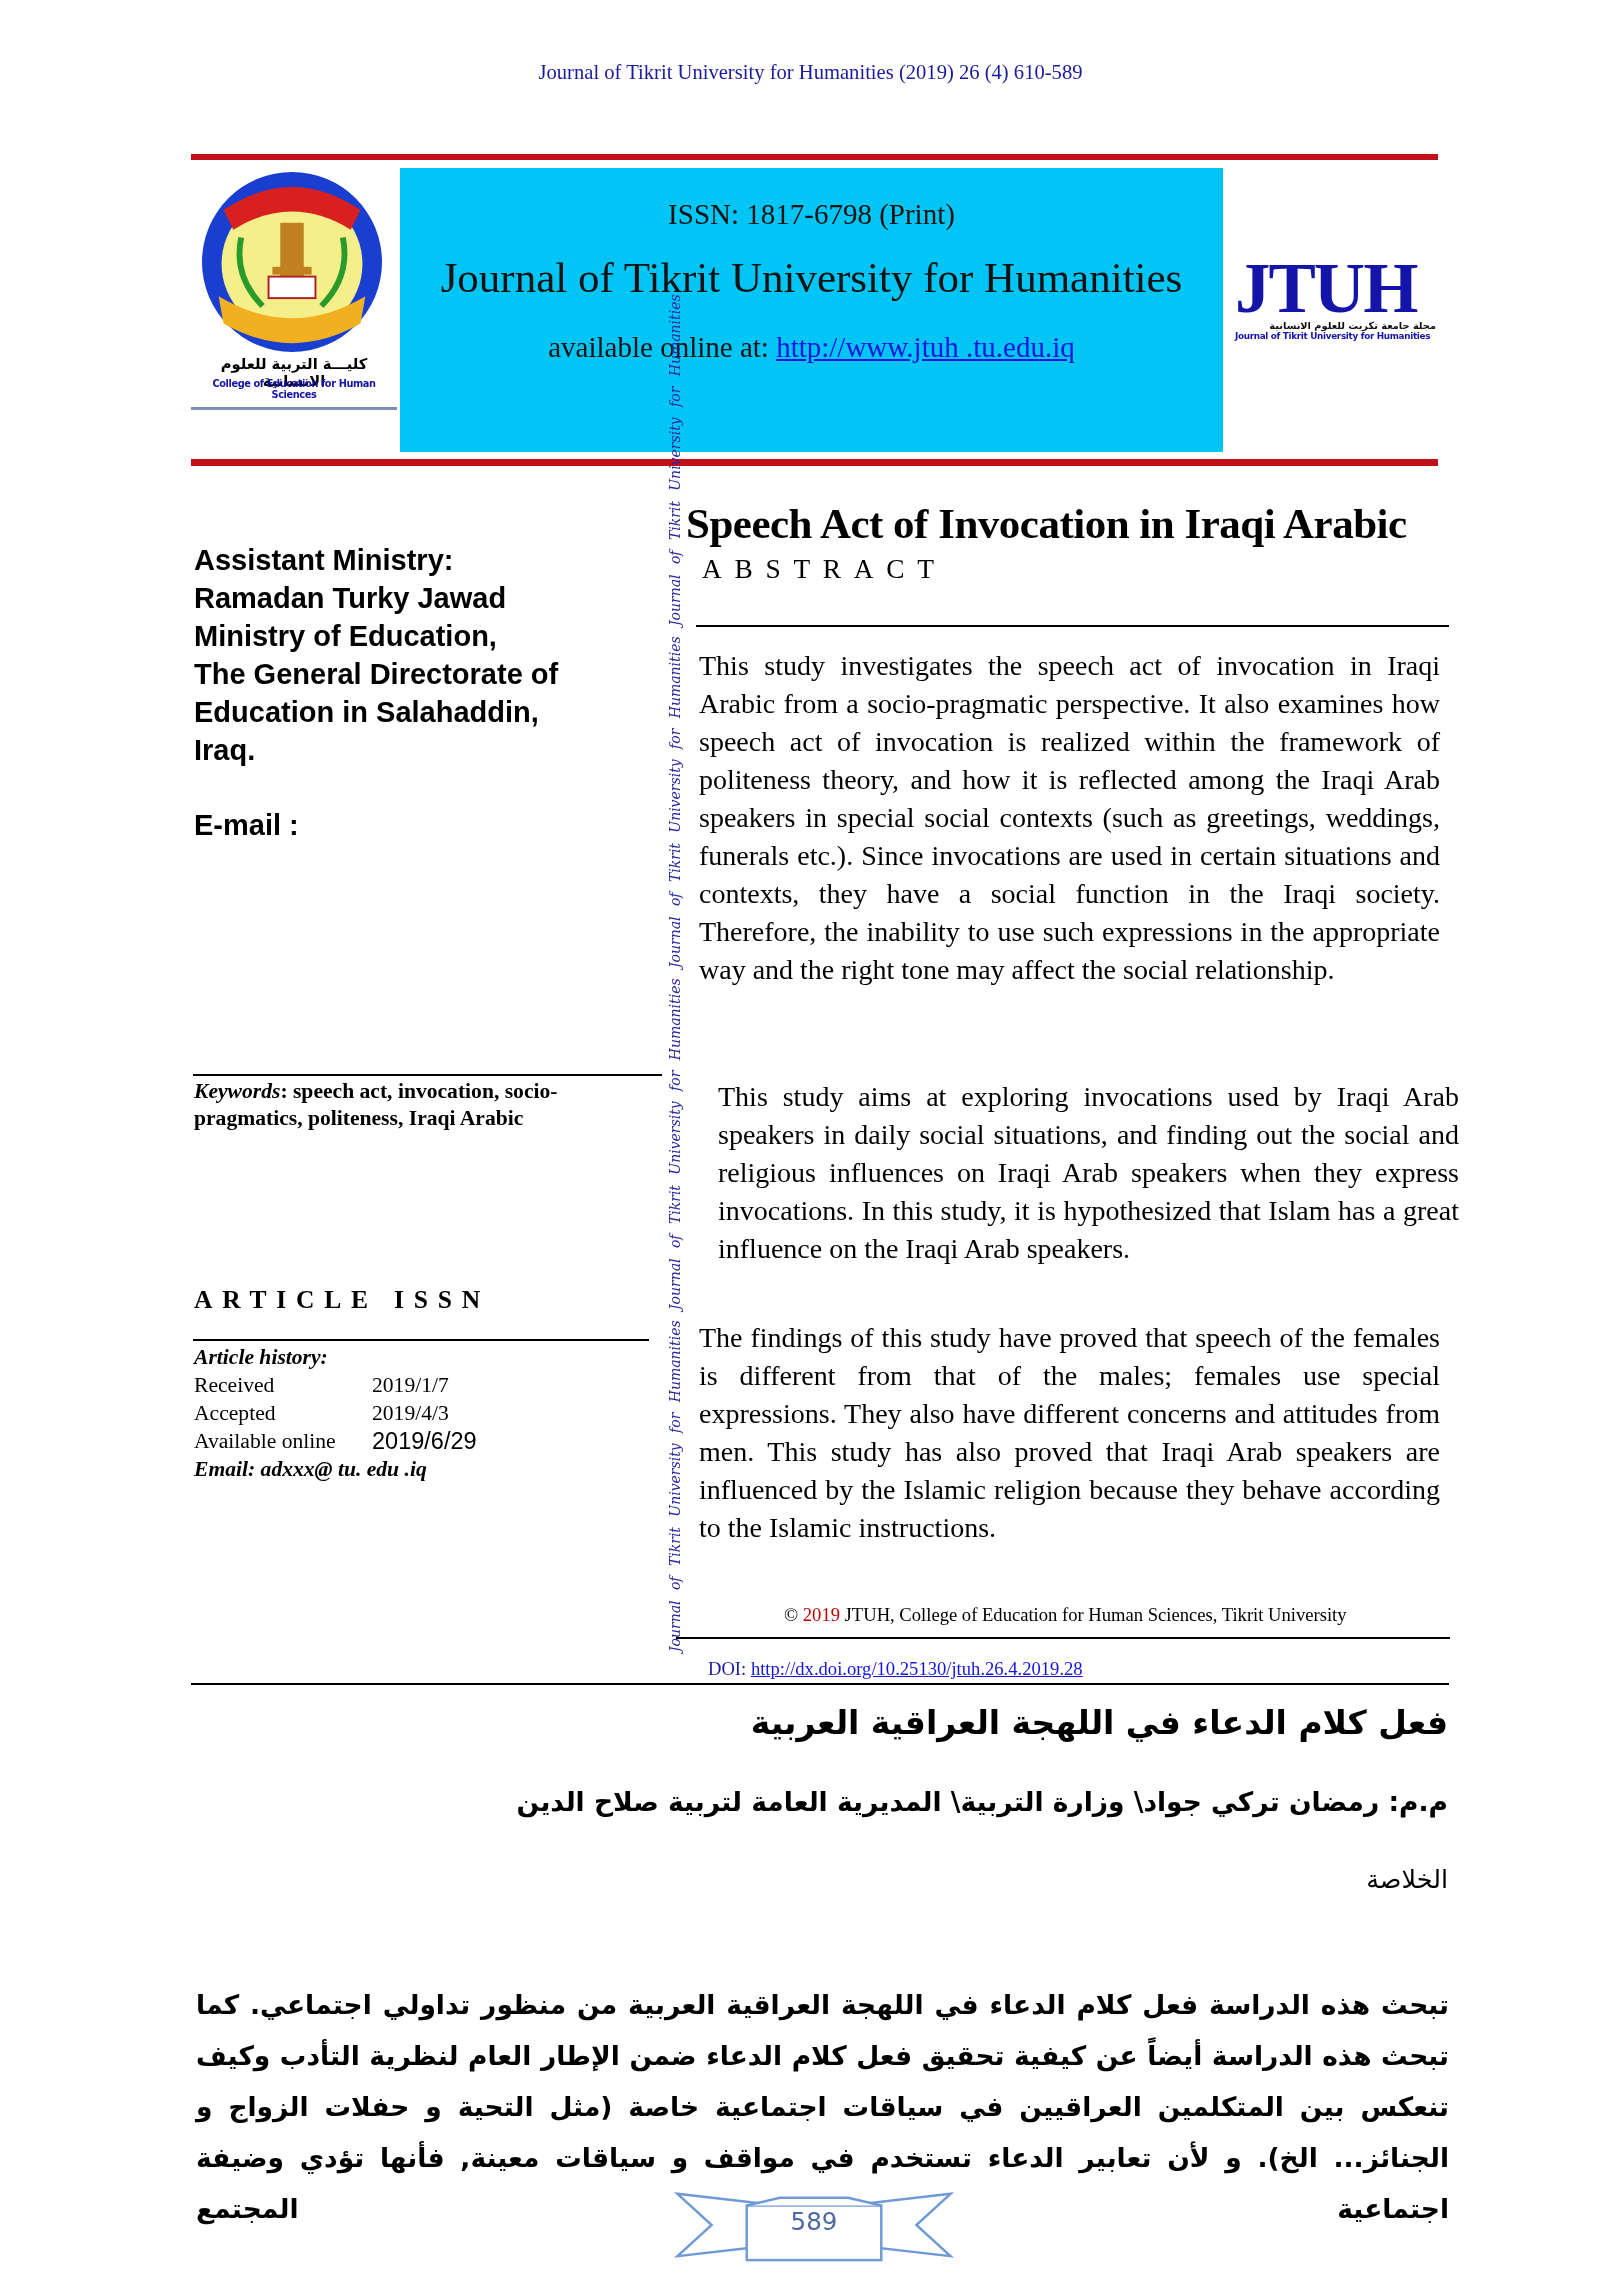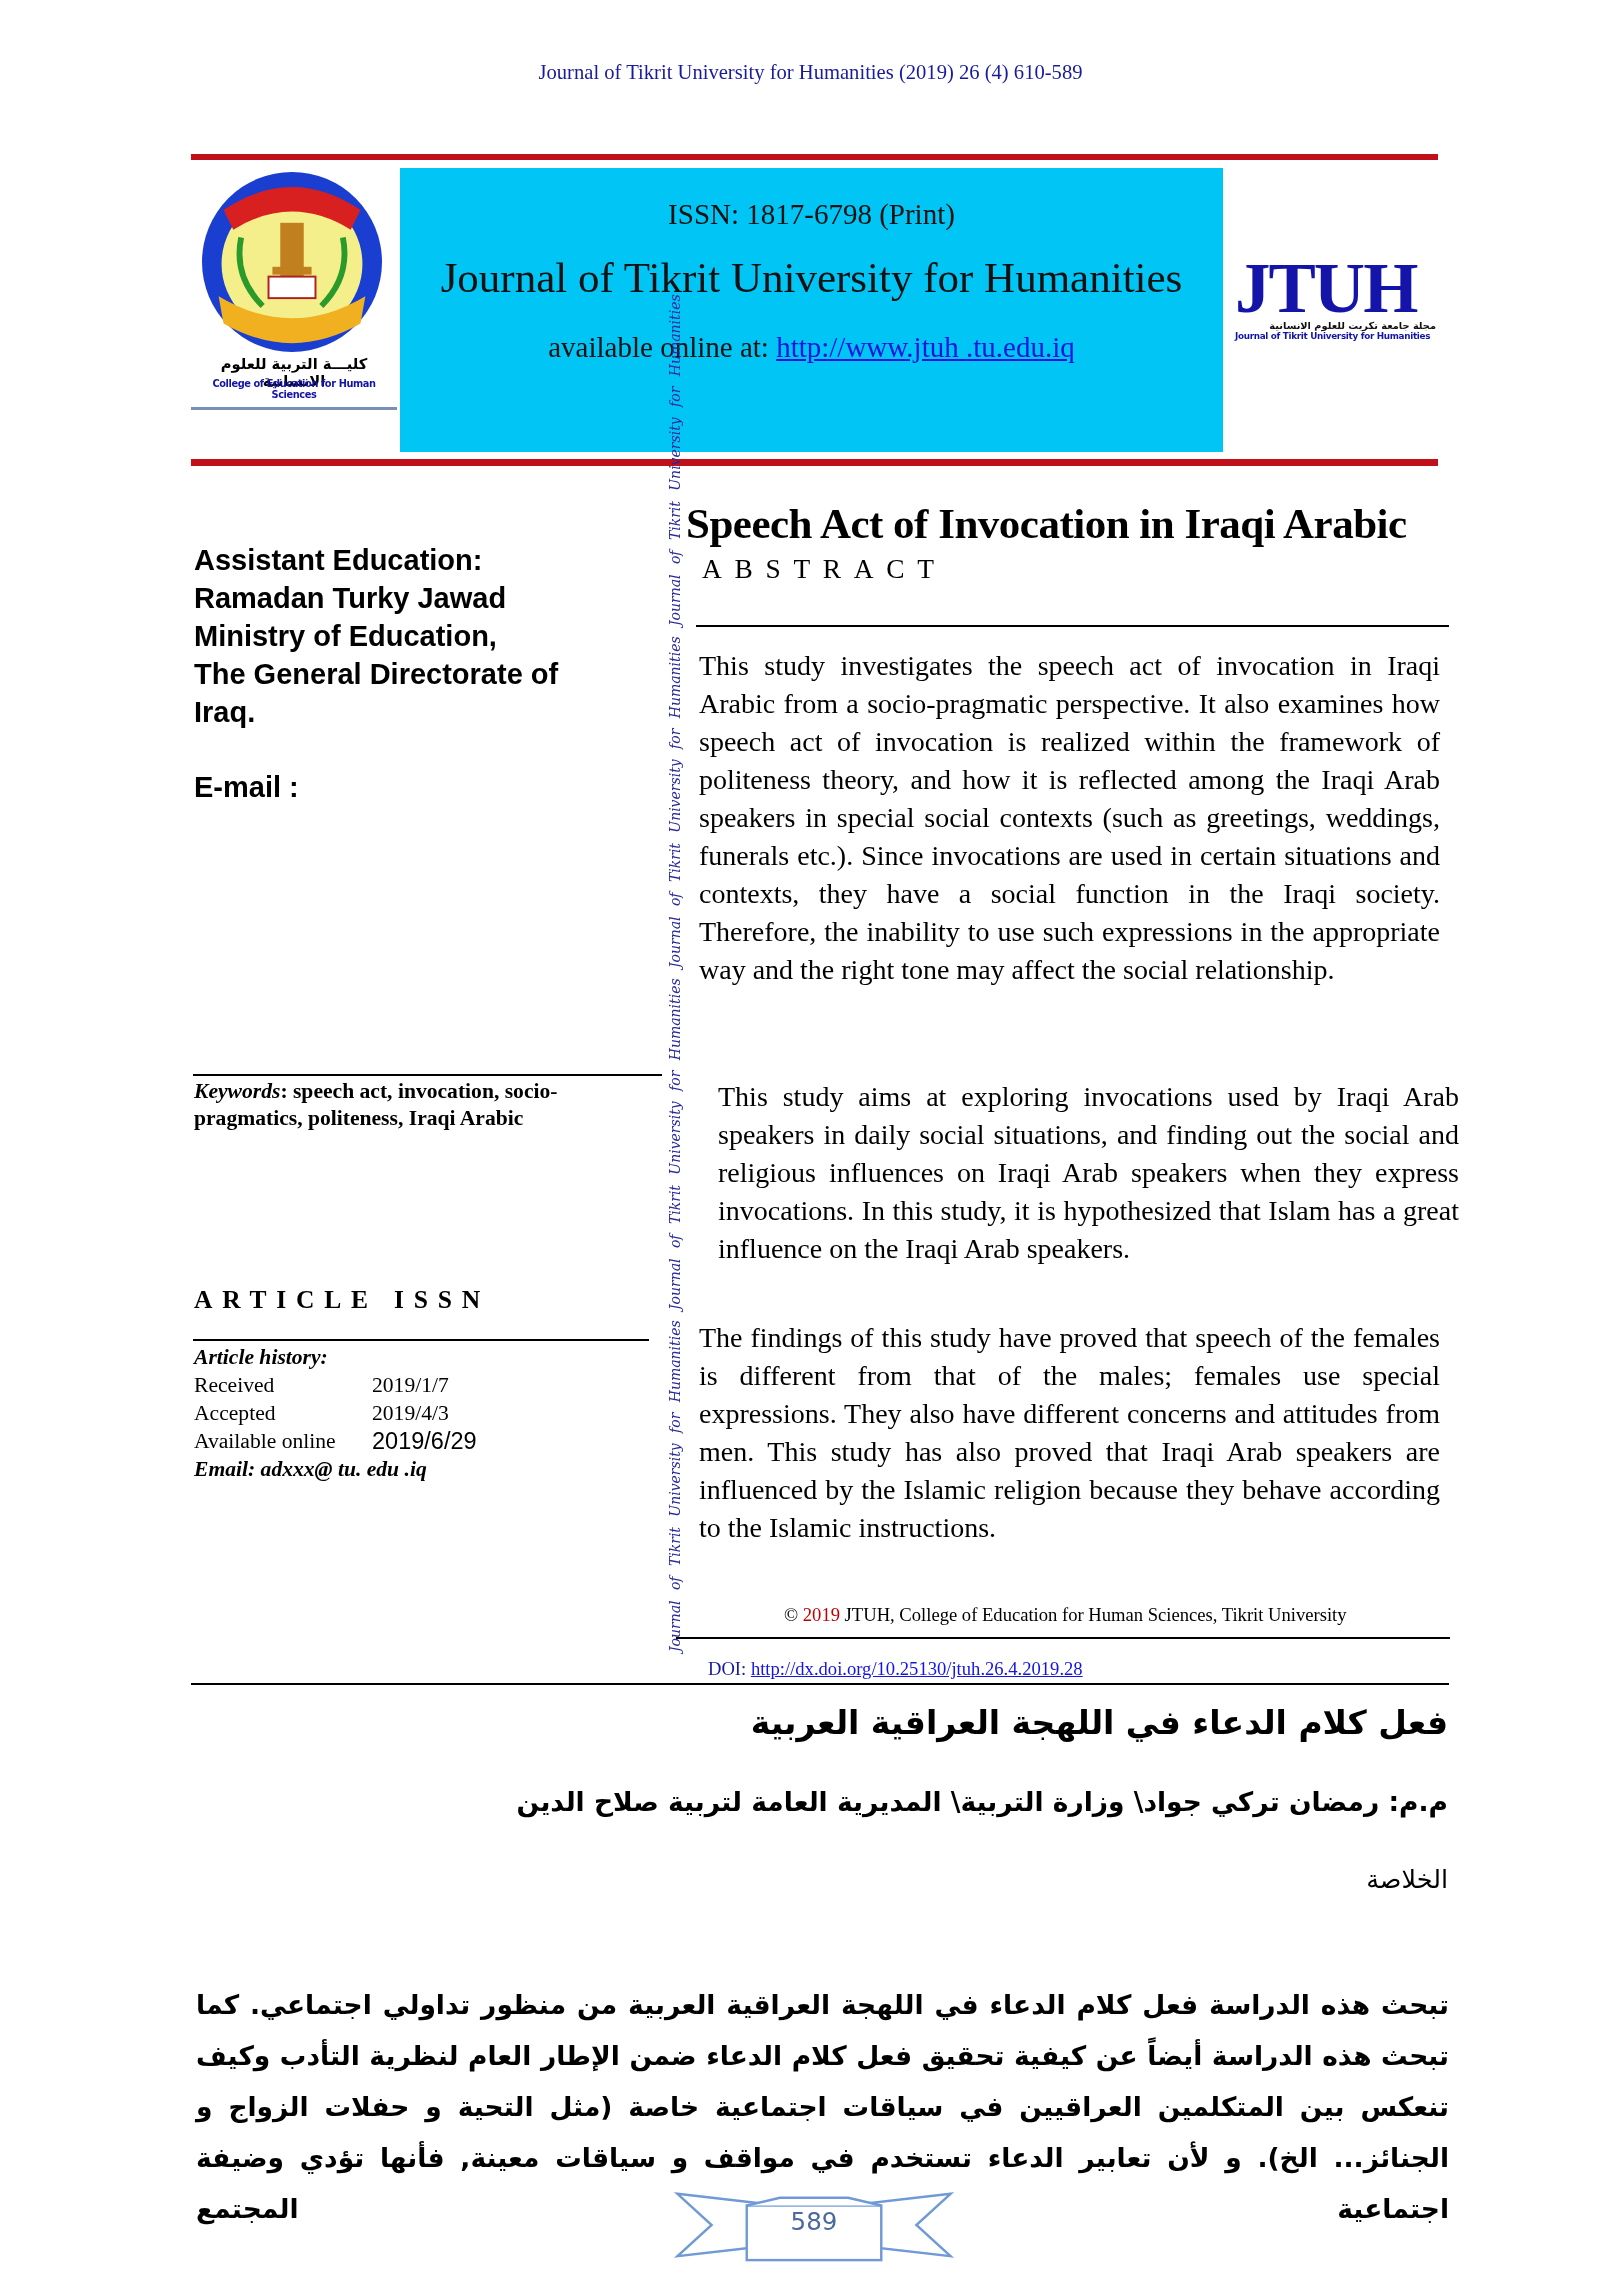--- a/index.html
+++ b/index.html
@@ -109,24 +109,25 @@
 
 <div class="abs jtuh-logo">
   <span class="jtuh-letters">JTUH</span>
   <span class="jtuh-ar">مجلة جامعة تكريت للعلوم الانسانية</span>
   <span class="jtuh-en">Journal of Tikrit University for Humanities</span>
 </div>
 
 <div class="abs red-rule" style="top:459px; height:6.9px;"></div>
 
 <div class="abs author-block">
-  <div>Assistant Education:</div>
+  <div>Assistant Ministry:</div>
   <div>Ramadan Turky Jawad</div>
   <div>Ministry of Education,</div>
   <div>The General Directorate of</div>
+  <div>Education in Salahaddin,</div>
   <div>Iraq.</div>
   <div class="gap"></div>
   <div>E-mail :</div>
 </div>
 
 <div class="abs left-rule" style="left:193px; top:1074px; width:469px;"></div>
 <div class="abs keywords">
   <span class="k-label">Keywords</span><span>: speech act, invocation, socio-pragmatics, politeness, Iraqi Arabic</span>
 </div>
 

